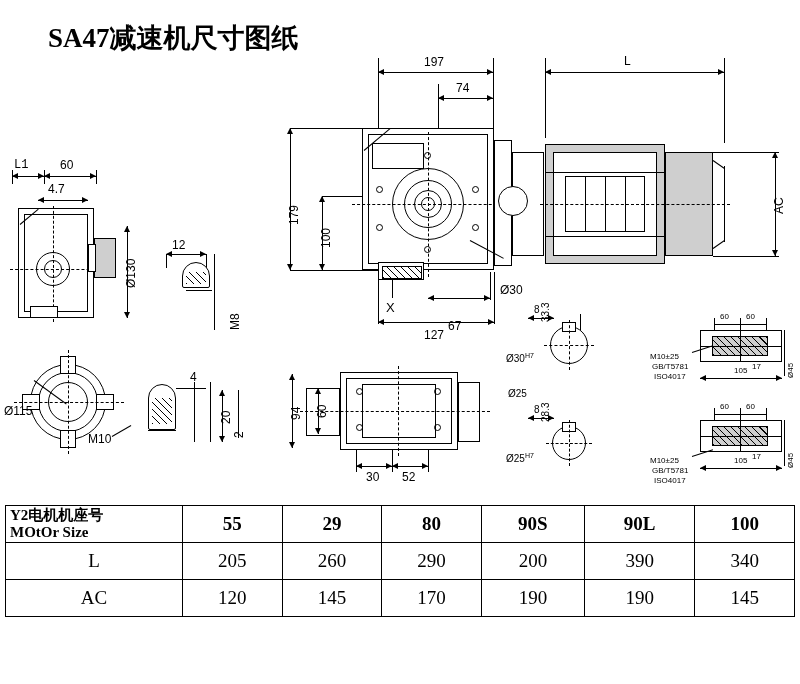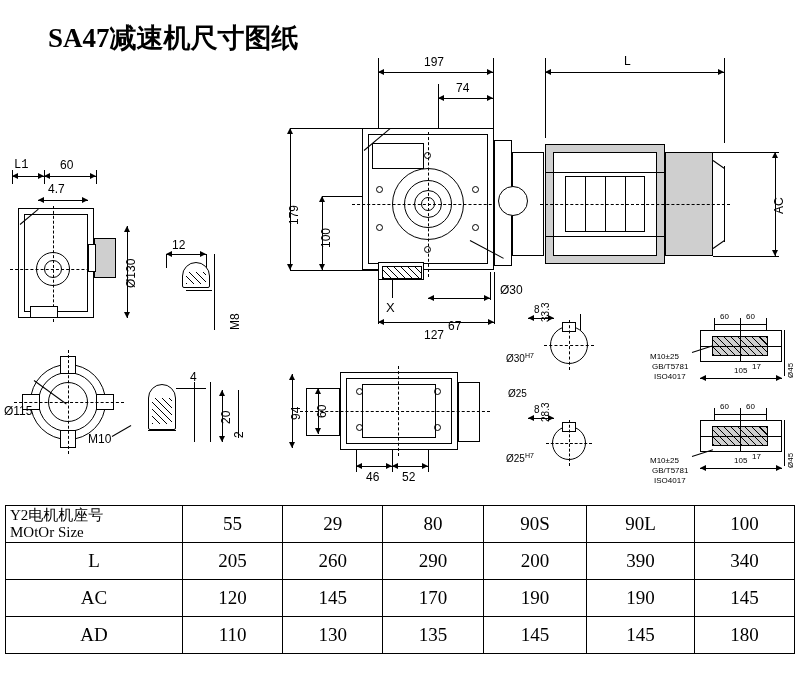--- a/index.html
+++ b/index.html
@@ -65,21 +65,21 @@
   table.spec td{
     border:1px solid #000;text-align:center;
     font-family:"Liberation Serif", serif;
     font-size:19px;height:36px;padding:0;
   }
   table.spec td.hdrcell{
     font-size:15px;line-height:17px;text-align:left;padding-left:4px;
     width:172px;
   }
   table.spec td.lbl{font-size:19px;width:172px;text-align:center;}
-  .cnrow td{height:40px;}
+  .cnrow td{height:40px;font-weight:bold;}
 </style>
 </head>
 <body>
 
 <div id="stage">
 
   <div class="ttl">SA47减速机尺寸图纸</div>
 
 
   <div class="ln v1" style="left:378px;top:58px;height:80px;"></div>
@@ -285,21 +285,21 @@
 
   <div class="ln v1" style="left:356px;top:450px;height:22px;"></div>
   <div class="ln v1" style="left:392px;top:450px;height:22px;"></div>
   <div class="ln v1" style="left:428px;top:450px;height:22px;"></div>
   <div class="ln h1" style="left:356px;top:466px;width:36px;"></div>
   <div class="ln h1" style="left:392px;top:466px;width:36px;"></div>
   <div class="ar-l" style="left:356px;top:463px;"></div>
   <div class="ar-r" style="left:386px;top:463px;"></div>
   <div class="ar-l" style="left:392px;top:463px;"></div>
   <div class="ar-r" style="left:422px;top:463px;"></div>
-  <div class="dim" style="left:366px;top:470px;">46</div>
+  <div class="dim" style="left:366px;top:470px;">30</div>
   <div class="dim" style="left:402px;top:470px;">52</div>
 
   <div class="ln h1" style="left:528px;top:318px;width:26px;"></div>
   <div class="ar-l" style="left:528px;top:315px;"></div>
   <div class="ar-r" style="left:548px;top:315px;"></div>
   <div class="dim sml" style="left:534px;top:304px;">8</div>
   <div class="ln v1" style="left:580px;top:314px;height:16px;"></div>
 
   <div class="dim rot sml" style="left:540px;top:322px;">33.3</div>
 
@@ -403,25 +403,16 @@
     </tr>
     <tr>
       <td class="lbl">AC</td>
       <td>120</td>
       <td>145</td>
       <td>170</td>
       <td>190</td>
       <td>190</td>
       <td>145</td>
     </tr>
-    <tr>
-      <td class="lbl">AD</td>
-      <td>110</td>
-      <td>130</td>
-      <td>135</td>
-      <td>145</td>
-      <td>145</td>
-      <td>180</td>
-    </tr>
   </tbody>
     </table>
 
 </div>
 
 </body></html>

